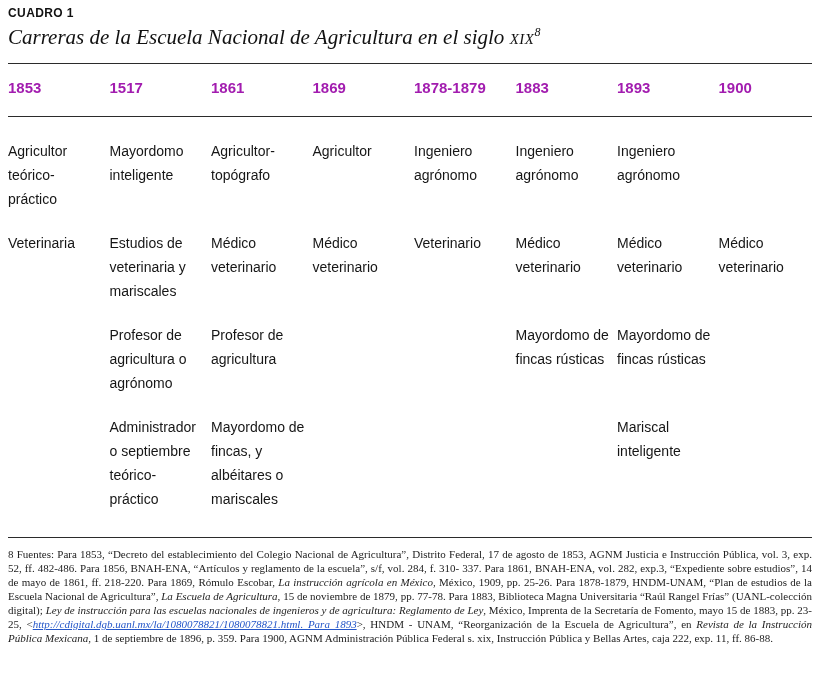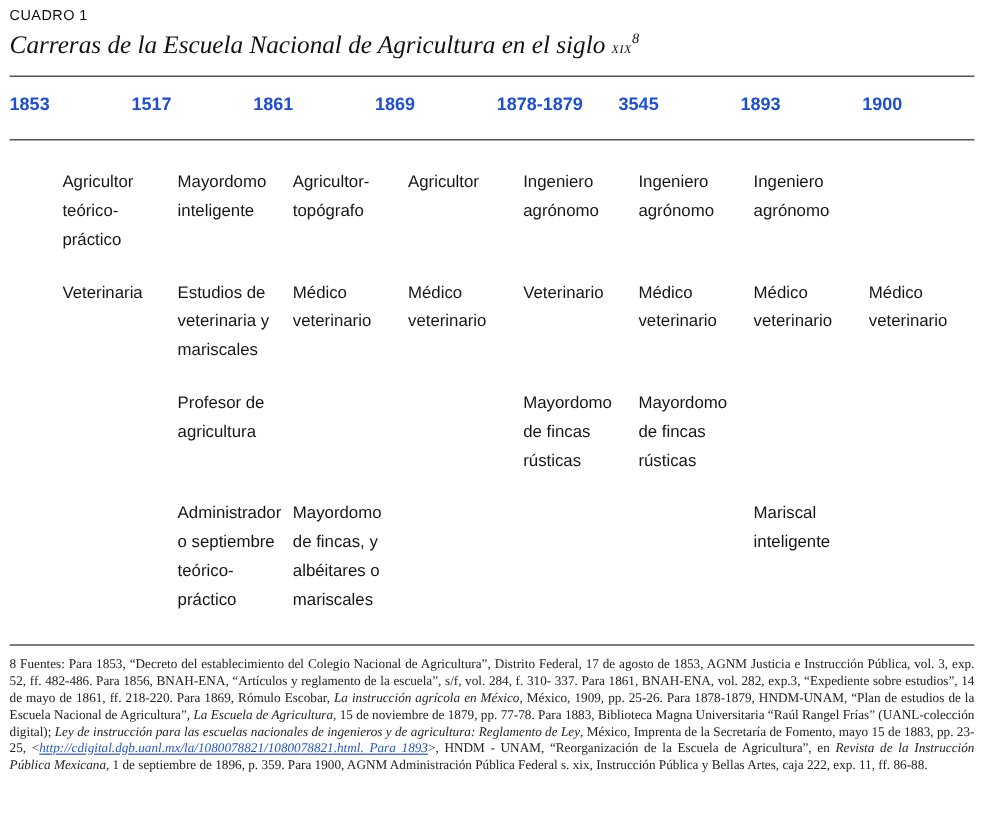--- a/index.html
+++ b/index.html
@@ -6,37 +6,37 @@
   body {
     width: 820px; height: 680px;
     font-family: "Liberation Sans", sans-serif;
     color: #1a1a1a;
     box-sizing: border-box;
     overflow: hidden;
   }
   .page { padding: 6px 8px 0 8px; }
 
   .caption {
-    font-size: 12px; font-weight: normal; letter-spacing: .4px; color: #111;
+    font-size: 12px; font-weight: bold; letter-spacing: .4px; color: #111;
   }
   .title {
     font-family: "Liberation Serif", serif;
     font-style: italic; font-weight: normal;
     font-size: 21px; margin: 5px 0 13px 0; color: #111;
   }
-  .title .sc { font-size: 10px; letter-spacing: .5px; }
+  .title .sc { font-size: 15px; letter-spacing: .5px; }
   .title sup { font-size: 12px; font-style: italic; }
 
   .rule { border: none; border-top: 1px solid #2b2b2b; margin: 0; }
 
   .grid { display: grid; grid-template-columns: repeat(8, 1fr); column-gap: 8px; }
   .head { padding: 15px 0 20px 0; }
-  .th { font-weight: bold; font-size: 15px; color: #1d4ed8; }
+  .th { font-weight: bold; font-size: 15px; color: #a21caf; }
 
-  .tbody { padding: 22px 0 6px 0; margin-left: 44px; }
+  .tbody { padding: 22px 0 6px 0; }
   .body-row { margin-bottom: 20px; }
   .td { font-size: 14px; line-height: 24px; color: #161616; }
 
   .footnote {
     font-family: "Liberation Serif", serif;
     font-size: 11px; line-height: 14px;
     text-align: justify;
     margin: 9px 0 0 0; color: #222;
   }
   .fn-normal { font-style: normal; }
@@ -53,21 +53,21 @@
   <h1 class="title"><span>Carreras de la Escuela Nacional de Agricultura en el siglo </span><span class="sc">XIX</span><sup>8</sup></h1>
 
   <hr class="rule">
 
   <div class="grid head" id="table-head">
       <div class="th">1853</div>
       <div class="th">1517</div>
       <div class="th">1861</div>
       <div class="th">1869</div>
       <div class="th">1878-1879</div>
-      <div class="th">3545</div>
+      <div class="th">1883</div>
       <div class="th">1893</div>
       <div class="th">1900</div>
     </div>
 
   <hr class="rule">
 
   <div class="tbody" id="table-body">
       <div class="grid body-row">
         <div class="td">Agricultor teórico-práctico</div>
         <div class="td">Mayordomo inteligente</div>
@@ -82,20 +82,21 @@
         <div class="td">Estudios de veterinaria y mariscales</div>
         <div class="td">Médico veterinario</div>
         <div class="td">Médico veterinario</div>
         <div class="td">Veterinario</div>
         <div class="td">Médico veterinario</div>
         <div class="td">Médico veterinario</div>
         <div class="td">Médico veterinario</div>
       </div>
       <div class="grid body-row">
         <div class="td"></div>
+        <div class="td">Profesor de agricultura o agrónomo</div>
         <div class="td">Profesor de agricultura</div>
         <div class="td"></div>
         <div class="td"></div>
         <div class="td">Mayordomo de fincas rústicas</div>
         <div class="td">Mayordomo de fincas rústicas</div>
       </div>
       <div class="grid body-row">
         <div class="td"></div>
         <div class="td">Administrador o septiembre teórico-práctico</div>
         <div class="td">Mayordomo de fincas, y albéitares o mariscales</div>

